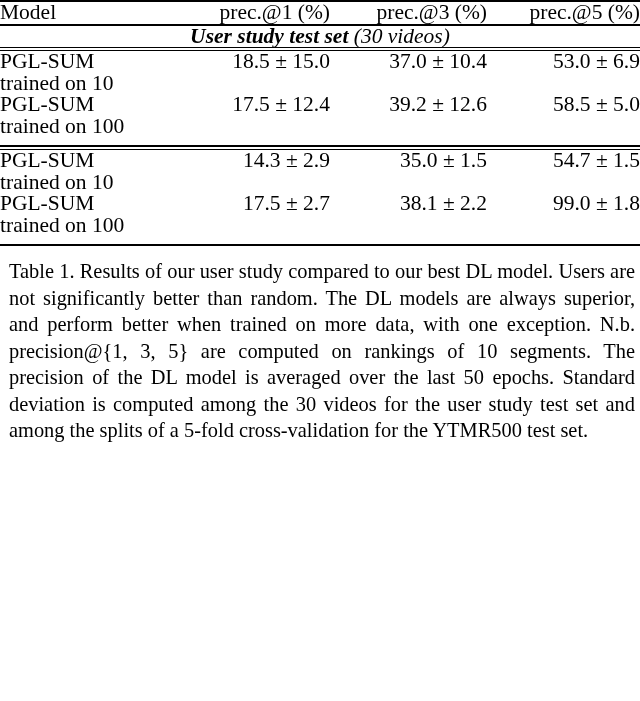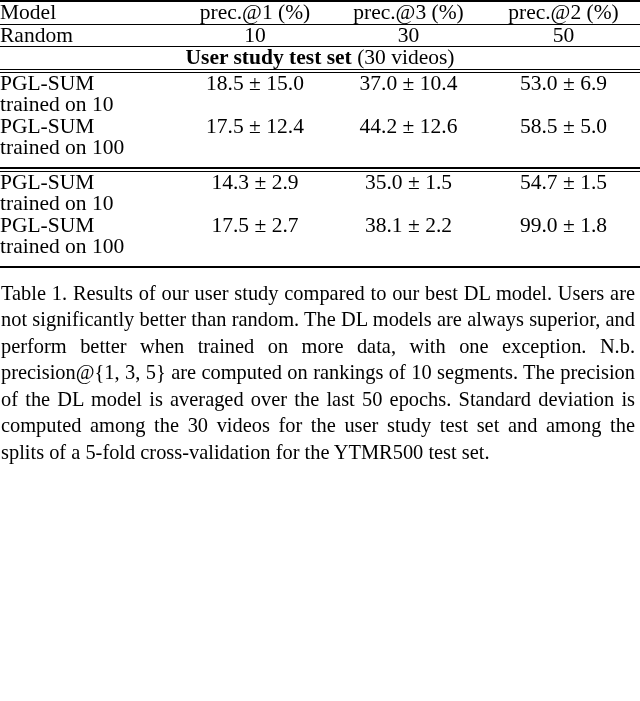--- a/index.html
+++ b/index.html
@@ -67,21 +67,21 @@
     line-height: 0;
   }
 
   
   td.model, th.model {
     text-align: left;
     padding-left: 2px;
     white-space: nowrap;
   }
   td.num, th.num {
-    text-align: center;
+    text-align: right;
     padding-right: 2px;
     white-space: nowrap;
   }
 
   th.head {
     font-weight: normal;
     padding-bottom: 9px;
     padding-top: 9px;
   }
 
@@ -95,20 +95,21 @@
   }
   td.cell-random {
     padding-top: 9px;
     padding-bottom: 10px;
   }
 
   td.section {
     text-align: center;
     padding-top: 10px;
     padding-bottom: 10px;
+    font-style: italic;
   }
   td.section b {
     font-weight: bold;
   }
 
   .bold { font-weight: bold; }
 
   
   tr.gap-after > td { height: 8px; font-size: 0; line-height: 0; }
 
@@ -117,21 +118,21 @@
     width: 636px;
     margin: 0;
     padding: 12px 1px 0 1px;
     box-sizing: border-box;
     font-size: 20.4px;
     line-height: 1.3;
     text-align: justify;
     text-justify: inter-word;
     hyphens: none;
   }
-  .caption-body { display: block; }
+  .caption-body { display: block; padding-left: 8px; }
 </style>
 </head>
 <body>
 
 <div id="page">
 
   <table class="results">
     <colgroup>
       <col class="c-model">
         <col class="c-p1">
@@ -141,33 +142,27 @@
     <tbody>
 
       <tr class="rule-top">
         <td colspan="4"></td>
       </tr>
 
       <tr>
         <th class="head model">Model</th>
         <th class="head num">prec.@1 (%)</th>
         <th class="head num">prec.@3 (%)</th>
-        <th class="head num">prec.@2 (%)</th>
+        <th class="head num">prec.@5 (%)</th>
       </tr>
 
       <tr class="rule-thin">
         <td colspan="4"></td>
       </tr>
 
-      <tr>
-        <td class="cell-random model">Random</td>
-        <td class="cell-random num">10</td>
-        <td class="cell-random num">30</td>
-        <td class="cell-random num">50</td>
-      </tr>
 
       <tr class="rule-thin">
         <td colspan="4"></td>
       </tr>
 
       <tr>
         <td class="section" colspan="4">
           <b>User study test set</b><span> </span><span>(30 videos)</span>
         </td>
       </tr>
@@ -186,21 +181,21 @@
       <tr>
         <td class="cell-cont model">trained on 10</td>
         <td class="cell-cont num"></td>
         <td class="cell-cont num"></td>
         <td class="cell-cont num"></td>
       </tr>
 
       <tr>
         <td class="cell model">PGL-SUM</td>
         <td class="cell num">17.5 ± 12.4</td>
-        <td class="cell num bold">44.2 ± 12.6</td>
+        <td class="cell num bold">39.2 ± 12.6</td>
         <td class="cell num bold">58.5 ± 5.0</td>
       </tr>
       <tr>
         <td class="cell-cont model">trained on 100</td>
         <td class="cell-cont num"></td>
         <td class="cell-cont num"></td>
         <td class="cell-cont num"></td>
       </tr>
 
       <tr class="gap-after">

